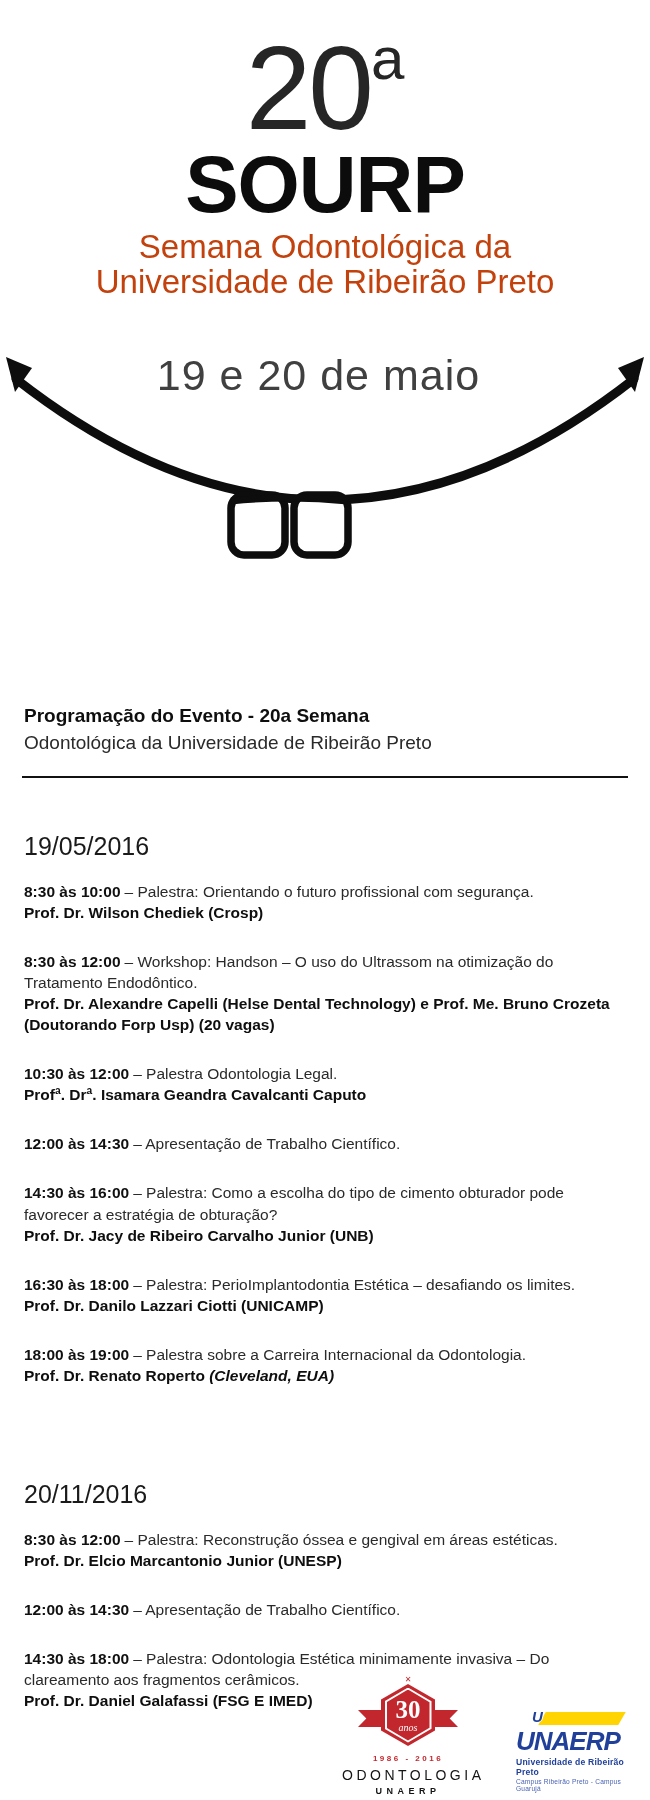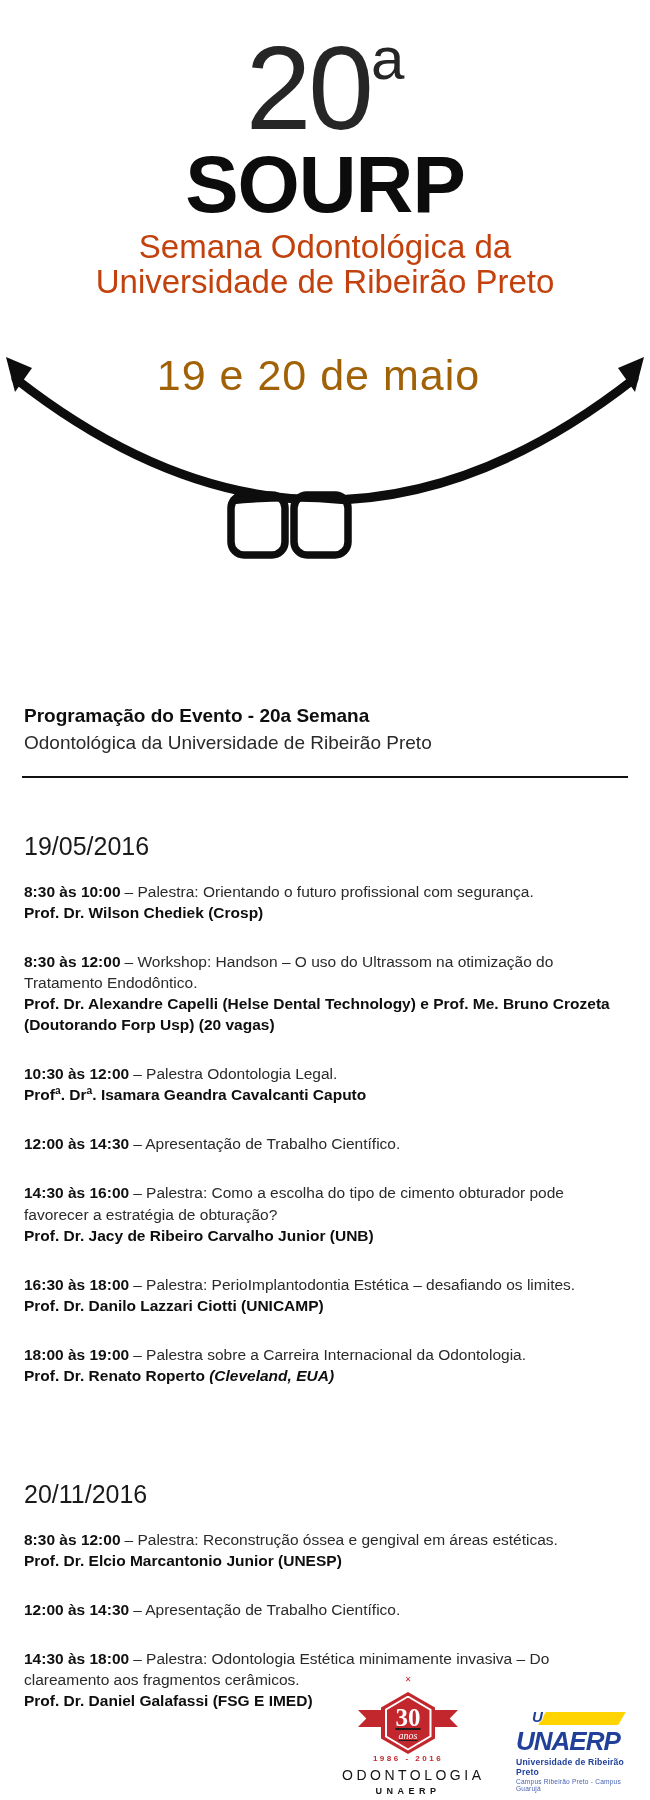--- a/index.html
+++ b/index.html
@@ -14,21 +14,21 @@
   .edition { font-size:118px; font-weight:300; line-height:1.02; letter-spacing:-3px; color:#262626; }
   .edition .sup { font-size:60px; vertical-align:50px; letter-spacing:0; }
   .acronym { font-size:80px; font-weight:bold; line-height:0.88; margin-top:2px; letter-spacing:-1px; color:#0c0c0c; }
   .subtitle { font-size:33px; line-height:1.07; margin-top:8px; color:#c2410c; }
 
   
   .smile-block { position:relative; margin-top:50px; height:238px; }
   .smile-svg { position:absolute; left:0; top:0; }
   .dates {
     position:absolute; top:2px; left:0; right:13px; text-align:center;
-    font-size:43px; font-weight:300; letter-spacing:1px; color:#a16207;
+    font-size:43px; font-weight:300; letter-spacing:1px; color:#404040;
   }
 
   
   .program-header { margin:116px 24px 0 24px; font-size:19px; line-height:1.38; }
   .program-header .l1 { font-weight:bold; color:#0e0e0e; }
   .program-header .l2 { color:#2a2a2a; }
   .rule { border:none; border-top:2.5px solid #111; margin:20px 22px 0 22px; }
 
   .day-date { margin:56px 24px 0 24px; font-size:25px; font-weight:normal; line-height:1; color:#1a1a1a; }
   .day-late .day-date { margin-top:96px; }
@@ -42,24 +42,24 @@
 
   
   .footer { position:absolute; top:1682px; right:26px; display:flex; align-items:flex-start; gap:42px; }
 
   
   .badge { width:132px; text-align:center; position:relative; }
   .badge-top { position:relative; height:68px; }
   .ribbon { position:absolute; top:28px; width:32px; height:17px; background:#c2272d; }
   .ribbon-l { left:16px; clip-path:polygon(0 0,100% 0,100% 100%,0 100%,26% 50%); }
   .ribbon-r { right:16px; clip-path:polygon(0 0,100% 0,74% 50%,100% 100%,0 100%); }
-  .hex { position:absolute; left:50%; top:10px; transform:translateX(-50%);
+  .hex { position:absolute; left:50%; top:2px; transform:translateX(-50%);
          width:54px; height:62px; background:#c2272d;
          clip-path:polygon(50% 0,100% 25%,100% 75%,50% 100%,0 75%,0 25%);
-         display:flex; align-items:center; justify-content:center;text-decoration:underline; }
+         display:flex; align-items:center; justify-content:center; }
   .hex-ring { width:47px; height:55px; background:#ffffff;
          clip-path:polygon(50% 0,100% 25%,100% 75%,50% 100%,0 75%,0 25%);
          display:flex; align-items:center; justify-content:center; }
   .hex-core { width:43px; height:51px; background:#c2272d;
          clip-path:polygon(50% 0,100% 25%,100% 75%,50% 100%,0 75%,0 25%);
          display:flex; flex-direction:column; align-items:center; justify-content:center; color:#fff; }
   .hex-core .num { font-family:"Liberation Serif", serif; font-weight:bold; font-size:25px; line-height:1; }
   .hex-core .unit { font-family:"Liberation Serif", serif; font-style:italic; font-size:10px; line-height:1; margin-top:1px; }
   .sparkle { position:absolute; left:50%; top:-6px; transform:translateX(-50%);
              color:#c2272d; font-size:8px; line-height:1; }

